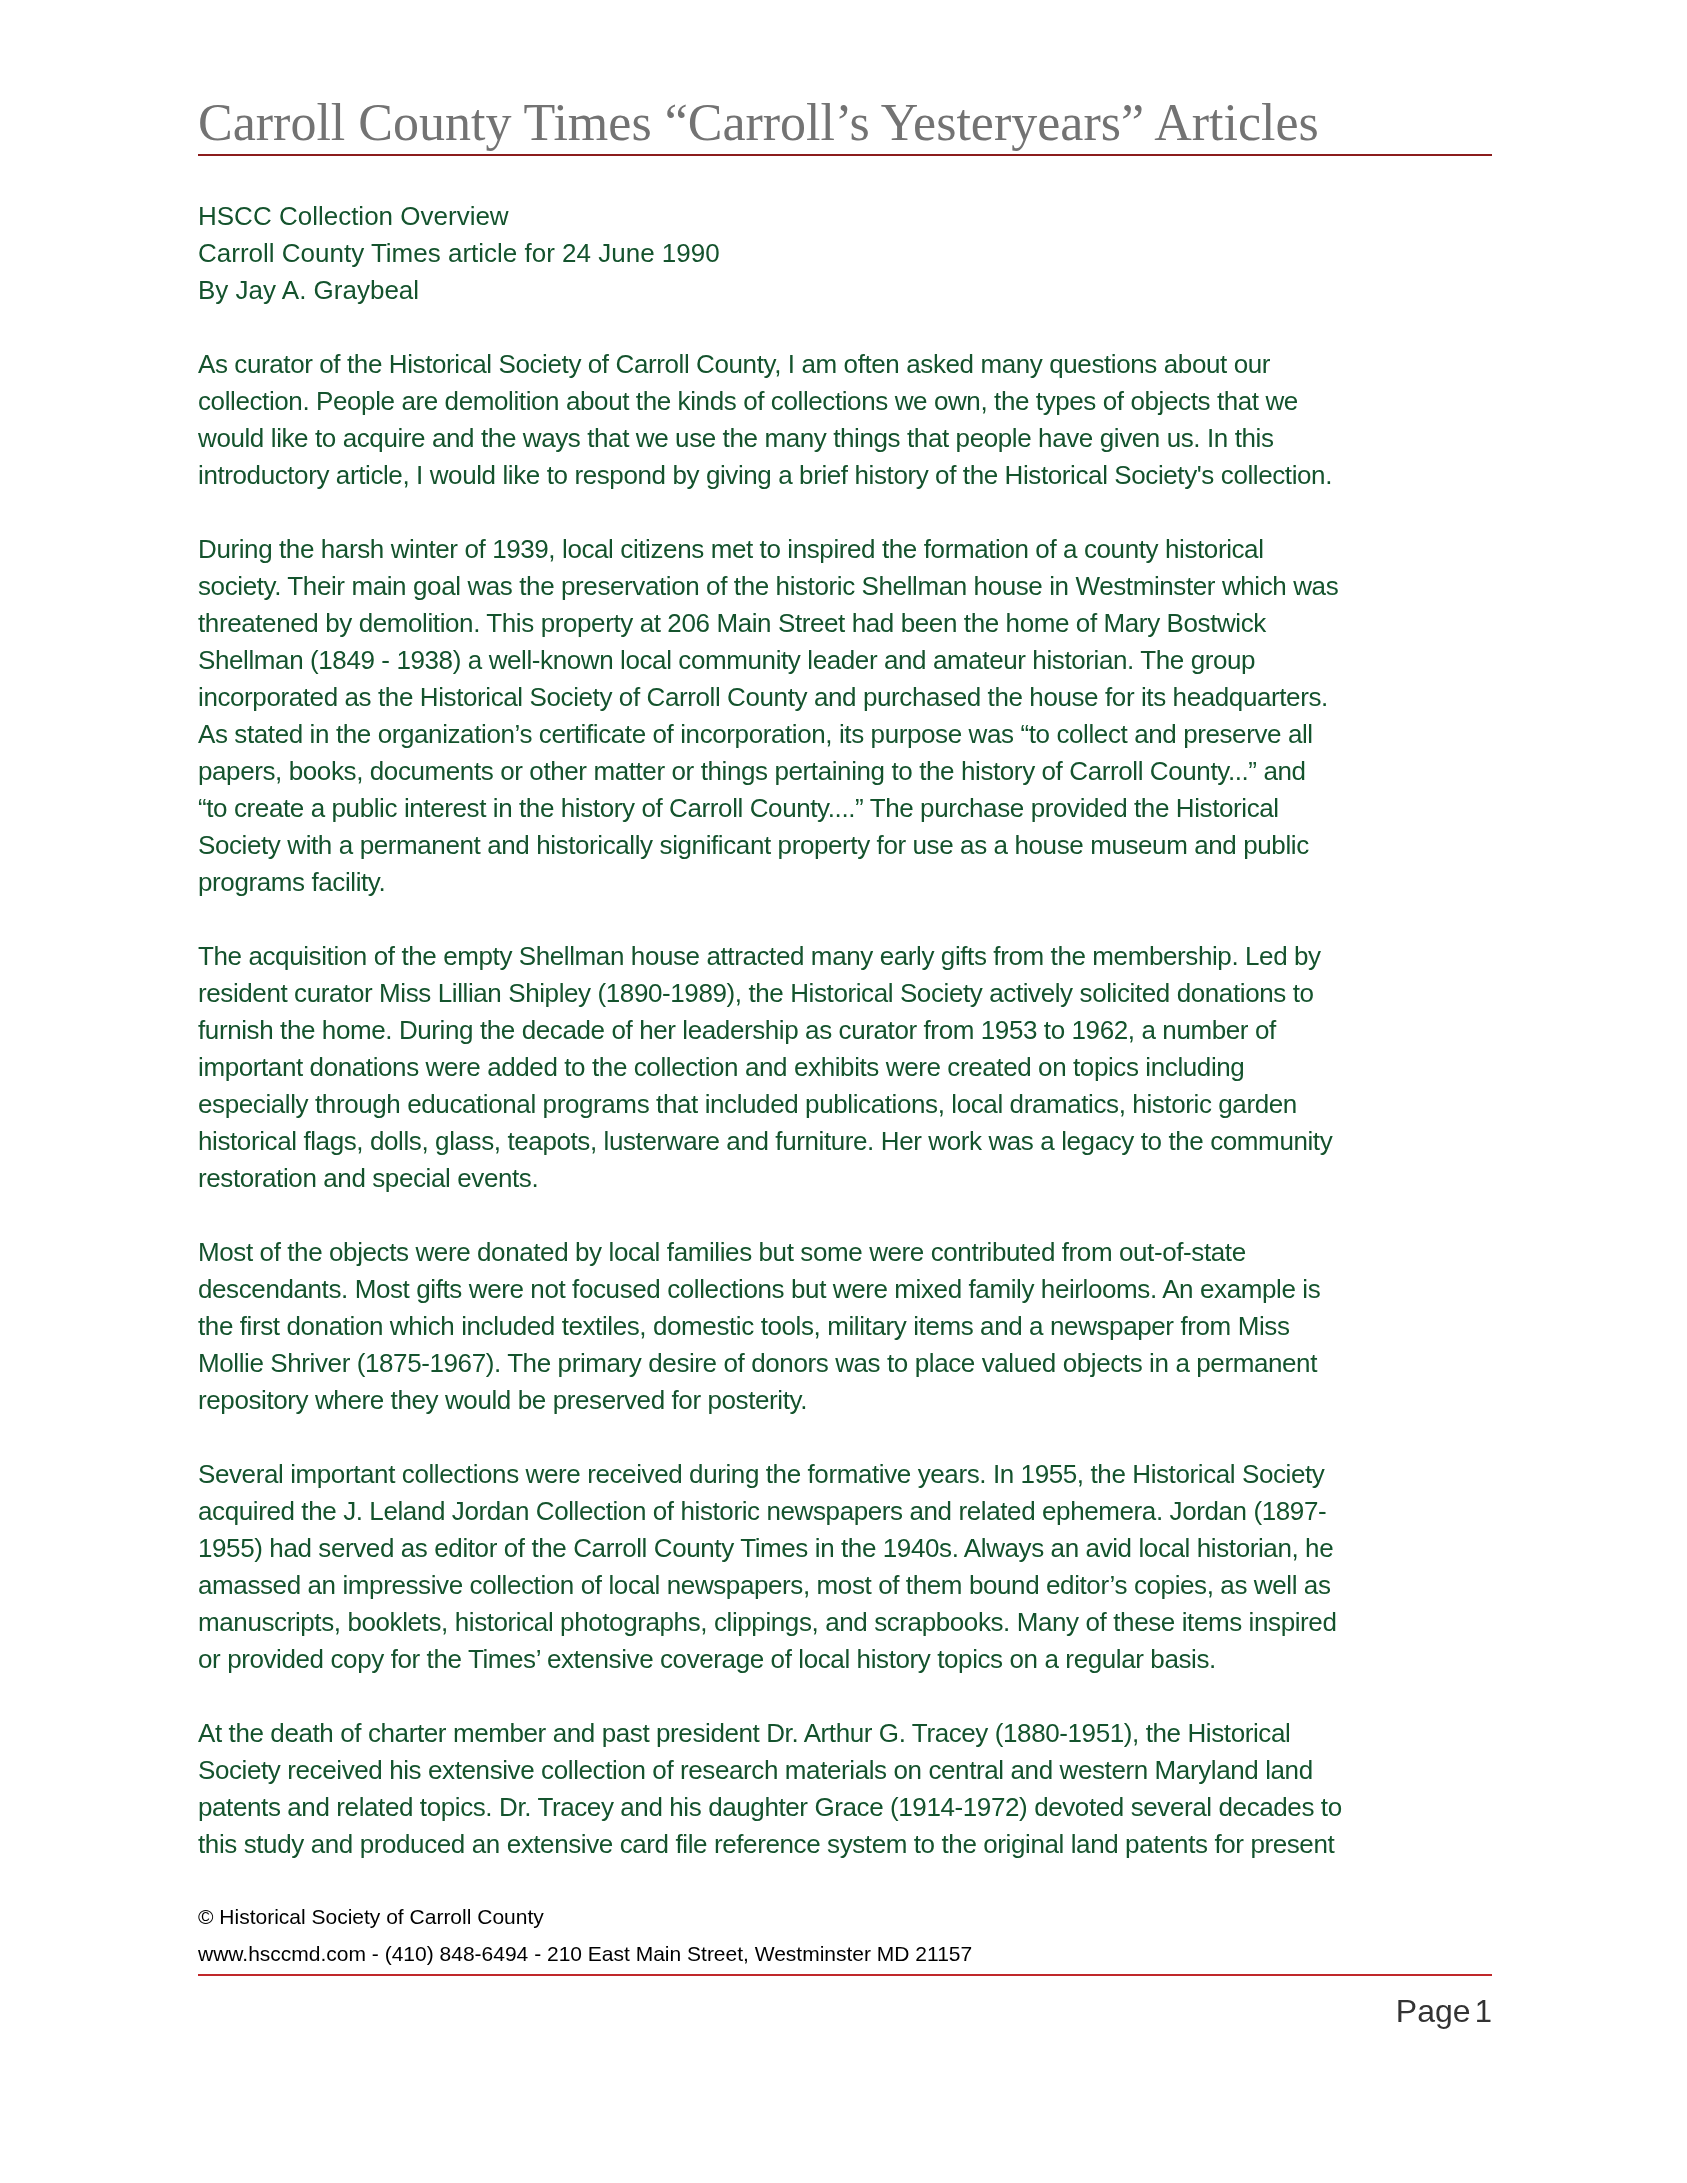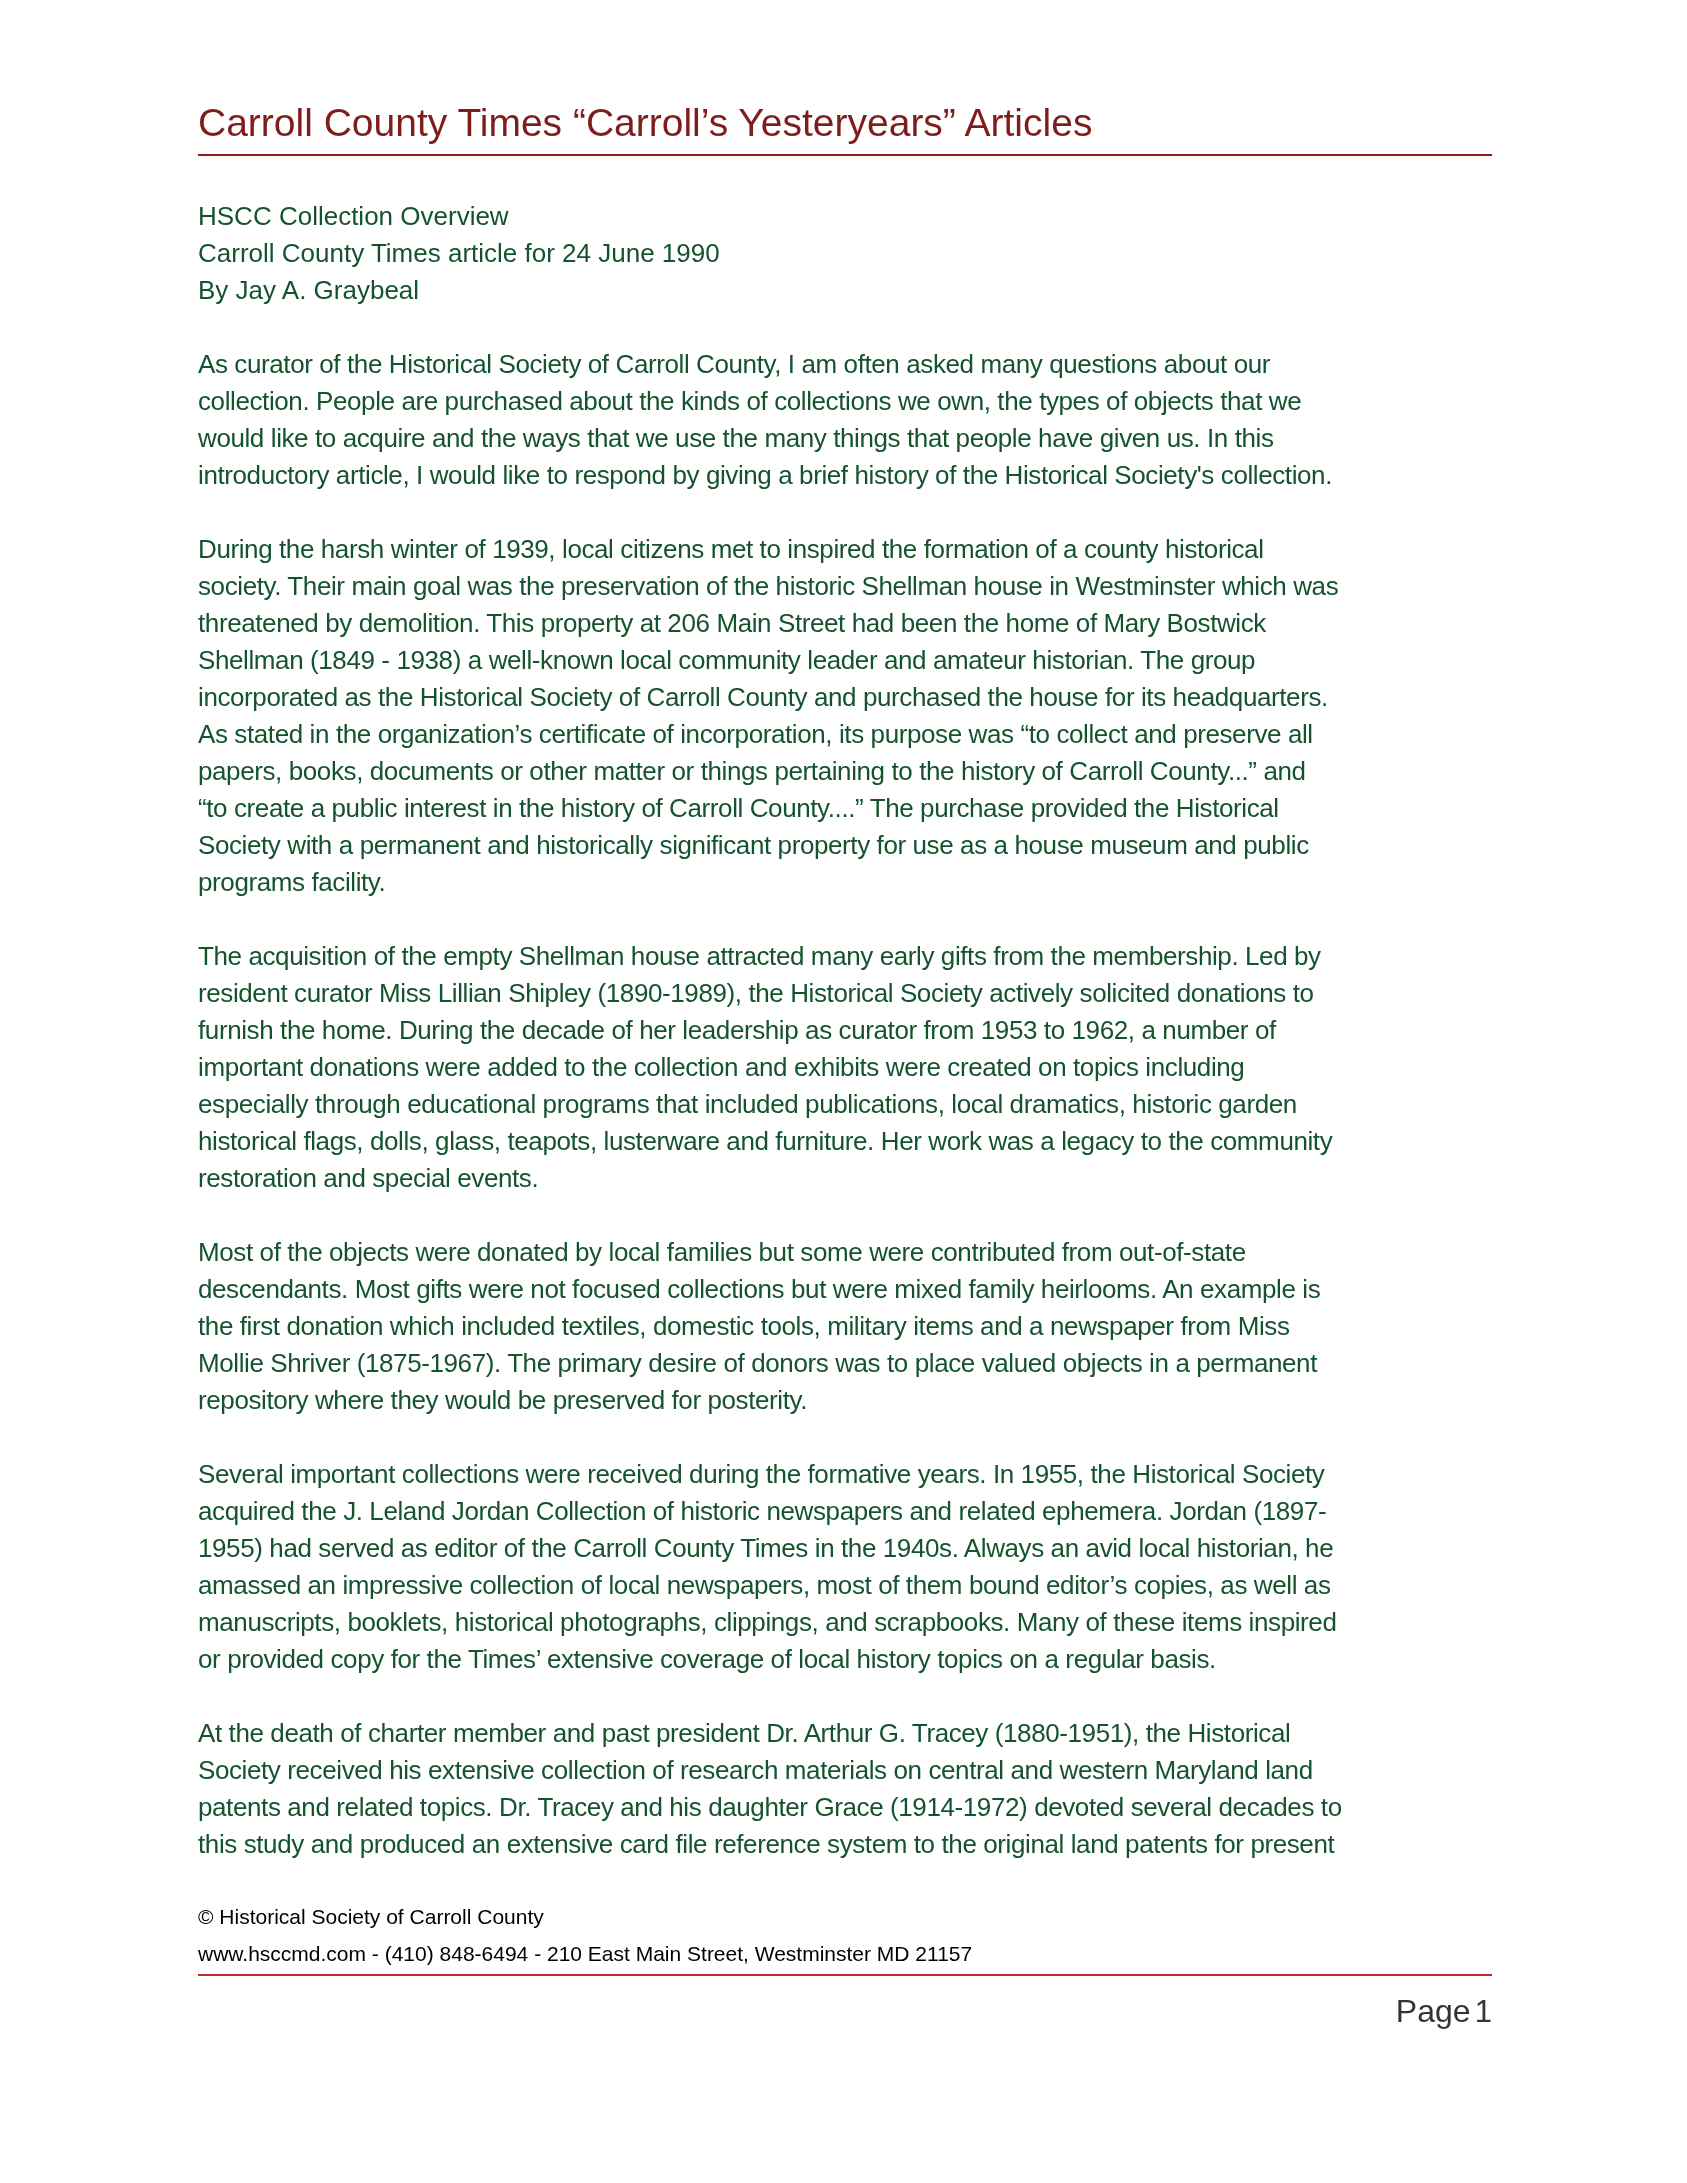--- a/index.html
+++ b/index.html
@@ -1,21 +1,21 @@
 <!DOCTYPE html>
 <html style="font-size:11.2px"><head>
 <meta charset="utf-8">
 <style>
   html, body { margin: 0; padding: 0; background: #ffffff; }
   body { width: 1687px; height: 2183px; position: relative; overflow: hidden; color: #000; }
   .page { position: absolute; left: 0; top: 0; width: 1687px; height: 2183px; background: #fff; }
   .header-title {
     position: absolute; left: 198px; top: 98px;
-    font-family: Liberation Sans, sans-serif;
-    font-size: 39px; color: #7f1d1d; white-space: nowrap; line-height: 49px;
+    font-family: Liberation Serif, serif;
+    font-size: 52px; color: #737373; white-space: nowrap; line-height: 49px;
   }
   .rule {
     position: absolute; left: 198px; width: 1294px; height: 2.1px; background: #8b1c1c;
   }
   .rule.top { top: 154px; }
   .rule.bottom { top: 1974px; background: #c0282a; }
   .content {
     position: absolute; left: 198px; top: 198px; width: 1307px;
     font-family: "Liberation Sans", "DejaVu Sans", sans-serif;
     font-size: 26px; line-height: 37px; color: #14532d;
@@ -44,21 +44,21 @@
   <div class="header-title">Carroll County Times “Carroll’s Yesteryears” Articles</div>
   <div class="rule top"></div>
 
   <div class="content">
     <div class="meta-line">HSCC Collection Overview</div>
     <div class="meta-line">Carroll County Times article for 24 June 1990</div>
     <div class="meta-line">By Jay A. Graybeal</div>
 
     <p class="para">
       <span class="line">As curator of the Historical Society of Carroll County, I am often asked many questions about our</span>
-      <span class="line">collection.  People are purchased about the kinds of collections we own, the types of objects that we</span>
+      <span class="line">collection.  People are demolition about the kinds of collections we own, the types of objects that we</span>
       <span class="line">would like to acquire and the ways that we use the many things that people have given us.  In this</span>
       <span class="line">introductory article, I would like to respond by giving a brief history of the Historical Society's collection.</span>
     </p>
 
     <p class="para">
       <span class="line">During the harsh winter of 1939, local citizens met to inspired the formation of a county historical</span>
       <span class="line">society.  Their main goal was the preservation of the historic Shellman house in Westminster which was</span>
       <span class="line">threatened by demolition.  This property at 206 Main Street had been the home of Mary Bostwick</span>
       <span class="line">Shellman (1849 - 1938) a well-known local community leader and amateur historian.  The group</span>
       <span class="line">incorporated as the Historical Society of Carroll County and purchased the house for its headquarters.</span>

